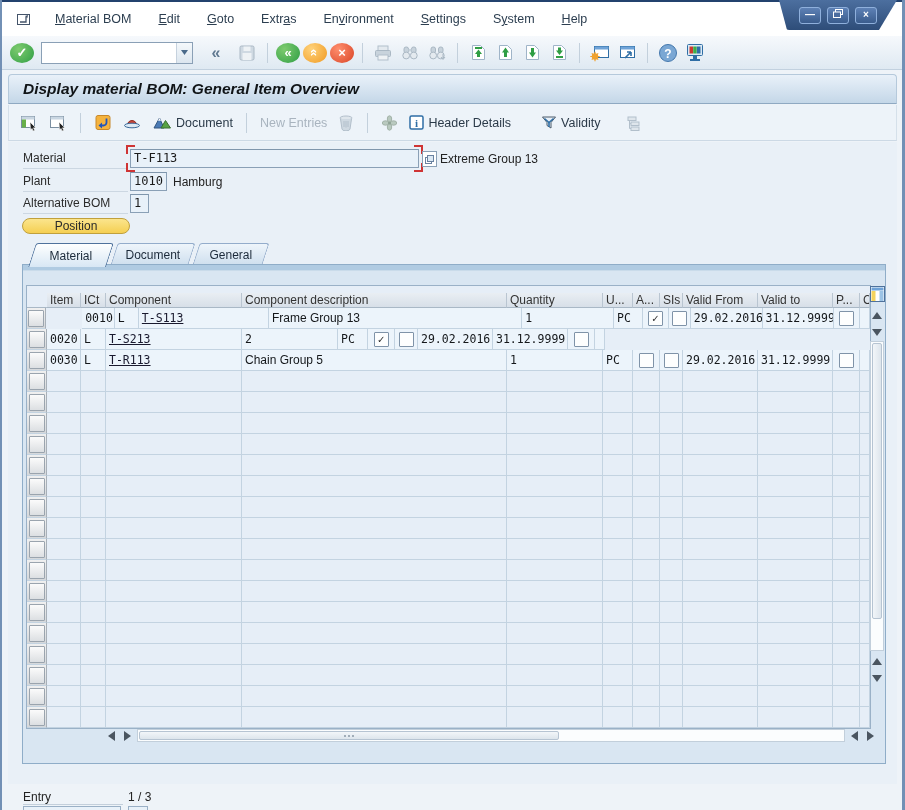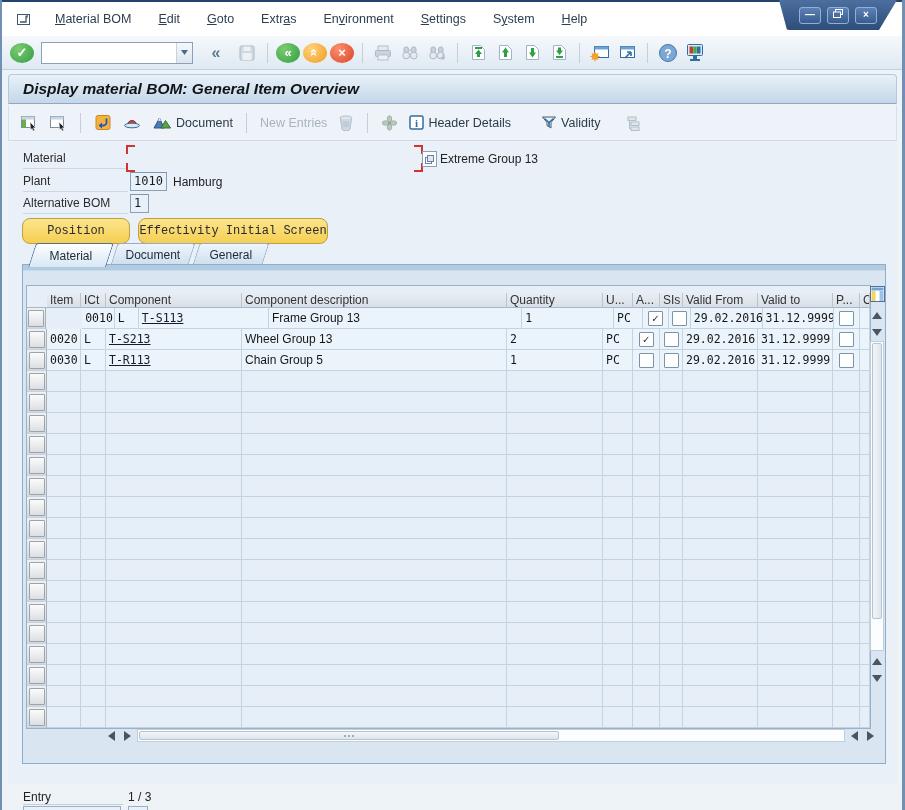--- a/index.html
+++ b/index.html
@@ -57,22 +57,22 @@
      font-size:12px;color:#1a1a1a;padding:1px 3px;}
   .fdesc{position:absolute;font-size:12px;color:#222;}
   .focus-frame{position:absolute;pointer-events:none;}
   .focus-frame i{position:absolute;width:7px;height:7px;border:2px solid #cf3434;}
   .focus-frame i.tl{left:0;top:0;border-right:none;border-bottom:none;}
   .focus-frame i.tr{right:0;top:0;border-left:none;border-bottom:none;}
   .focus-frame i.bl{left:0;bottom:0;border-right:none;border-top:none;}
   .focus-frame i.br{right:0;bottom:0;border-left:none;border-top:none;}
   .mcbtn{position:absolute;width:13px;height:14px;background:#fff;border:1px solid #8aa0b6;
      display:flex;align-items:center;justify-content:center;}
-  .ybtn{position:absolute;height:26px;background:linear-gradient(#fbe58d,#f5cf52);border:1px solid #c0a03c;
-     border-radius:8px;font-size:12px;color:#2b2b2b;display:flex;align-items:center;justify-content:center;box-sizing:border-box;font-family:Liberation Mono, monospace;}
+  .ybtn{position:absolute;height:16px;background:linear-gradient(#fbe58d,#f5cf52);border:1px solid #c0a03c;
+     border-radius:8px;font-size:12px;color:#2b2b2b;display:flex;align-items:center;justify-content:center;box-sizing:border-box;}
   
   .tab{position:absolute;height:21px;top:0;transform:skewX(-18deg);
      border:1px solid #93accb;border-bottom:none;border-radius:3px 3px 0 0;
      background:linear-gradient(#eef5fb,#cfdfee);}
   .tab>span{display:flex;align-items:center;justify-content:center;height:100%;
      transform:skewX(18deg);font-size:12px;color:#1c2a3a;}
   .tab.active{background:linear-gradient(#feffff,#d8e7f4);border-color:#4f729c;height:23px;z-index:5;}
   .tabstrip{position:absolute;left:0;top:101px;height:22px;width:100%;}
   
   .panel{position:absolute;left:14px;top:122px;width:864px;height:500px;background:#d9e6f2;
@@ -348,20 +348,21 @@
             <rect x="5" y="12" width="8" height="3.5"></rect>
           </g>
           <path d="M3.5 5.5 V13.5 H5 M3.5 8.7 H5" fill="none" stroke="#b2bfcb"></path>
         </svg>
     </span>
   </div>
 
   <div class="main">
 
     <div class="flabel" style="top:9px">Material</div>
+    <div class="finput" style="left:122px;top:7px;width:289px">T-F113</div>
     <div class="focus-frame" style="left:118px;top:3px;width:297px;height:27px">
       <i class="tl"></i>
         <i class="tr"></i>
         <i class="bl"></i>
         <i class="br"></i>
     </div>
     <span class="mcbtn" style="left:414px;top:9px">
       <svg width="9" height="9">
           <rect x="0.5" y="2.5" width="6" height="6" fill="#fff" stroke="#6a82a0"></rect>
           <rect x="2.5" y="0.5" width="6" height="6" fill="#dce9f4" stroke="#6a82a0"></rect>
@@ -370,21 +371,20 @@
     <div class="fdesc" style="left:432px;top:10px">Extreme Group 13</div>
 
     <div class="flabel" style="top:32px">Plant</div>
     <div class="finput" style="left:122px;top:30px;width:37px">1010</div>
     <div class="fdesc" style="left:165px;top:33px">Hamburg</div>
 
     <div class="flabel" style="top:54px">Alternative BOM</div>
     <div class="finput" style="left:122px;top:52px;width:19px">1</div>
 
     <div class="ybtn" style="left:14px;top:76px;width:108px">Position</div>
-    <div class="ybtn" style="left:130px;top:76px;width:190px">Effectivity Initial Screen</div>
 
     <div class="tabstrip">
       <div class="tab active" style="left:24px;width:76px">
           <span>Material</span>
         </div>
       <div class="tab" style="left:106px;width:76px">
           <span>Document</span>
         </div>
       <div class="tab" style="left:188px;width:68px">
           <span>General</span>
@@ -437,21 +437,20 @@
           </div>
           <div class="trow">
             <div class="tc sel" style="width: 20px;">
               <i></i>
             </div>
             <div class="tc " style="width: 34px;">0020</div>
             <div class="tc " style="width: 25px;">L</div>
             <div class="tc " style="width: 136px;">
               <span class="link">T-S213</span>
             </div>
-            <div class="tc sans" style="width: 265px;">Wheel Group 13</div>
             <div class="tc " style="width: 96px;">2</div>
             <div class="tc " style="width: 30px;">PC</div>
             <div class="tc center" style="width: 27px;">
               <div class="cb">✓</div>
             </div>
             <div class="tc center" style="width: 23px;">
               <div class="cb"></div>
             </div>
             <div class="tc " style="width: 75px;">29.02.2016</div>
             <div class="tc " style="width: 75px;">31.12.9999</div>

